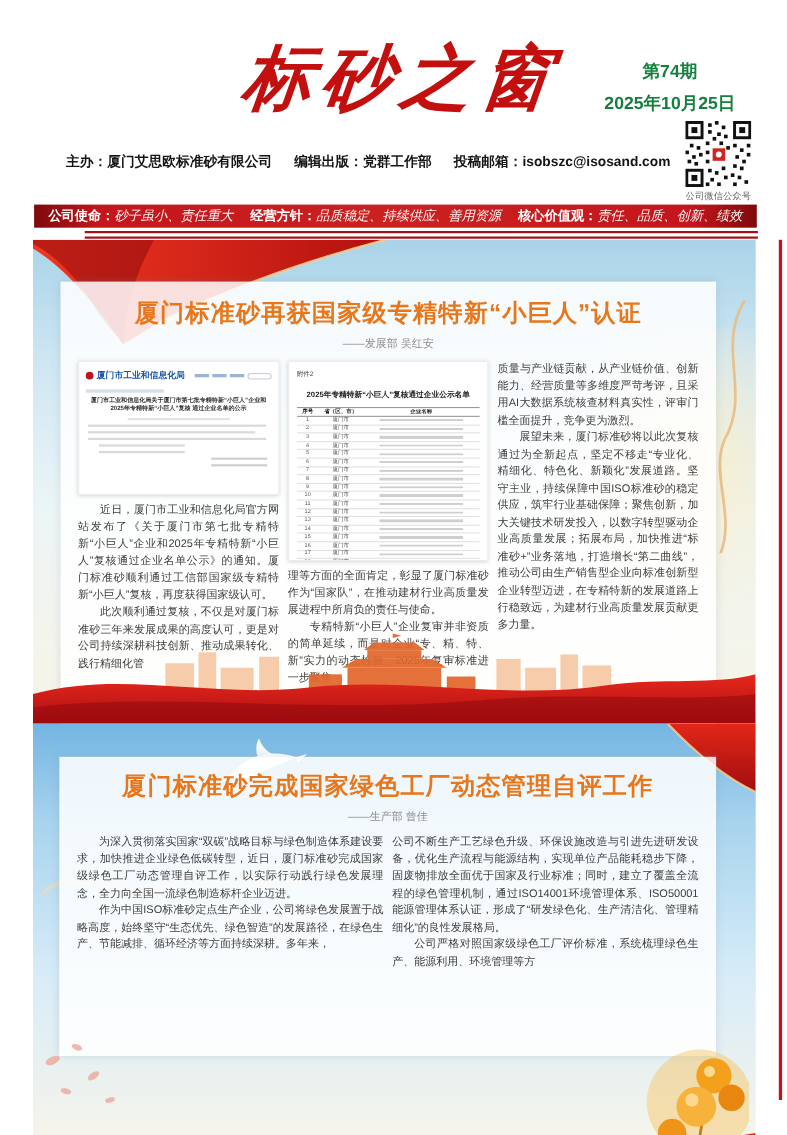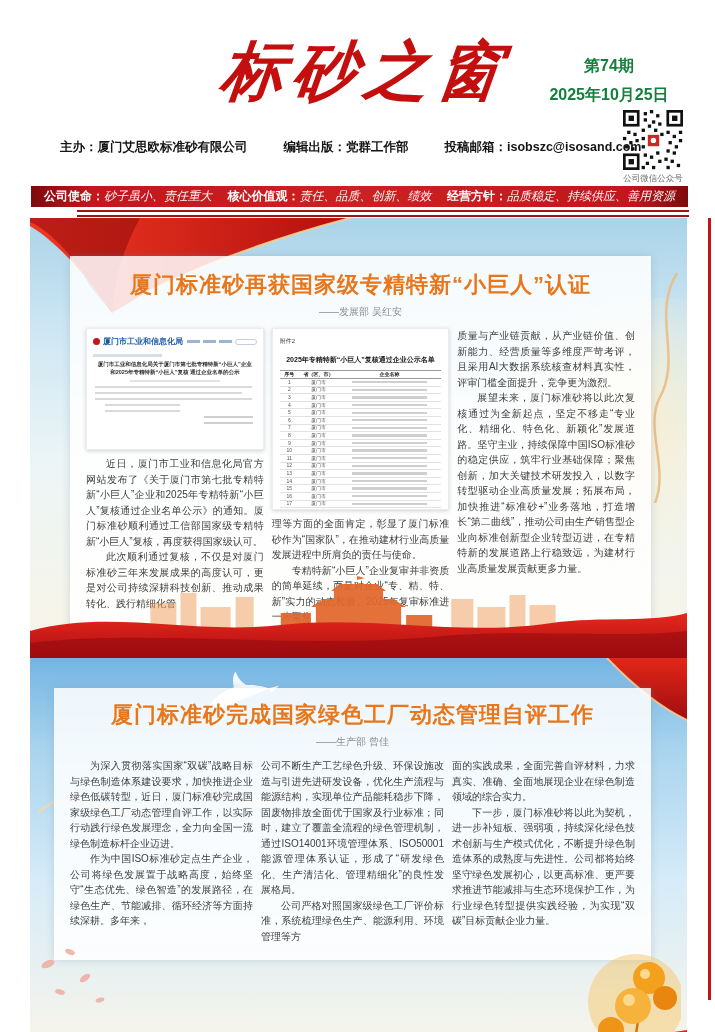--- a/index.html
+++ b/index.html
@@ -15,21 +15,21 @@
   .paper-title{ position:absolute; left:165px; top:28px; width:400px; margin:0; text-align:center;
                 font-size:64px; font-weight:800; color:#c40f0f; letter-spacing:8px;
                 transform:skewX(-6deg); font-style:italic; }
   .issue{ position:absolute; right:26px; top:52px; width:160px; text-align:center;
           font-size:16px; font-weight:600; color:#15803d; line-height:1.8; }
   .qr{ position:absolute; right:32px; top:110px; width:60px; height:60px; }
   .qr svg{ width:100%; height:100%; }
   .qr-caption{ position:absolute; right:14px; top:173px; width:96px; text-align:center;
                font-size:8.5px; color:#666; }
   .mast{ position:absolute; left:60px; top:139px; width:556px; font-size:12.5px; font-weight:700; color:#151515; }
-  .mast .row{ display:flex; gap:36px; margin-bottom:8px; white-space:nowrap;align-items:center; }
+  .mast .row{ display:flex; gap:20px; margin-bottom:8px; white-space:nowrap;align-items:center; }
 
   
   .banner{ position:absolute; left:31px; right:27px; top:186px; height:21px;
            display:flex; align-items:center; justify-content:space-between; padding:0 13px;
            background:linear-gradient(90deg,#7e0a0c,#c4161c 9%,#cb2120 50%,#c4161c 91%,#7e0a0c);
            color:#fff; font-size:12px; white-space:nowrap; }
   .banner b{ font-weight:800;margin-top:16px; }
   .b-val{ font-weight:400; opacity:.96; font-style:italic; }
   .double-rule{ position:absolute; left:77px; right:26px; top:210px; height:7px;
                 border-top:2px solid #a31015; border-bottom:2px solid #a31015; }
@@ -40,21 +40,21 @@
        background:linear-gradient(180deg,#aad3e8 0%,#cfe7f3 26%,#ecf5f6 55%,#f8f4e6 100%); }
   .s2{ position:absolute; left:30px; right:28px; top:658px; height:412px; overflow:hidden;
        background:linear-gradient(180deg,#74b5e3 0%,#a9d4ee 22%,#d7ecf8 55%,#fdf6e8 100%); }
   .mist{ position:absolute; right:0; top:80px; width:190px; height:280px; z-index:1;
          background:radial-gradient(ellipse at 70% 45%, rgba(250,238,205,.95), rgba(250,238,205,0) 70%); }
   .deco{ position:absolute; }
   .z1{ z-index:1; } .z3{ z-index:3; } .z4{ z-index:4; }
 
   .card{ position:absolute; background:rgba(255,255,255,.86); z-index:2;
          box-shadow:0 0 8px rgba(110,140,165,.28); }
-  .card1{ left:40px; right:36px; top:38px; height:446px; padding:12px 16px; }
+  .card1{ left:25px; right:36px; top:38px; height:446px; padding:12px 16px; }
   .card2{ left:24px; right:36px; top:30px; height:272px; padding:10px 16px; }
   .a-title{ margin:2px 0 5px; text-align:center; font-size:22px; font-weight:800;
             color:var(--orange); letter-spacing:1px; }
   .byline{ text-align:center; font-size:10px; color:#8d8d8d; margin-bottom:9px; }
   .cols{ display:flex; gap:8px; }
   .col{ flex:1; min-width:0; font-size:10px; line-height:15.5px; color:#3c3c3c; text-align:justify; }
   .col p{ margin:0; }
   .ind{ text-indent:2em; }
 
   
@@ -163,22 +163,22 @@
   <div class="mast">
     <div class="row">
       <span><b>主办：</b><span>厦门艾思欧标准砂有限公司</span></span>
       <span><b>编辑出版：</b><span>党群工作部</span></span>
       <span><b>投稿邮箱：</b><span>isobszc@isosand.com</span></span>
     </div>
   </div>
 
   <div class="banner">
     <span><b>公司使命：</b><span class="b-val">砂子虽小、责任重大</span></span>
+    <span><b>经营方针：</b><span class="b-val">品质稳定、持续供应、善用资源</span></span>
     <span><b>核心价值观：</b><span class="b-val">责任、品质、创新、绩效</span></span>
-    <span><b>经营方针：</b><span class="b-val">品质稳定、持续供应、善用资源</span></span>
   </div>
   <div class="double-rule"></div>
 
   <section class="s1">
     <div class="mist"></div>
 
     <svg class="deco z1" style="left:0;top:0;width:320px;height:100px;" viewBox="0 0 320 100">
       <defs>
           <linearGradient id="rb1" x1="0" y1="0" x2="1" y2="0">
         <stop offset="0" stop-color="#f03822"></stop>
@@ -428,24 +428,20 @@
       <div class="byline">——生产部 曾佳</div>
       <div class="cols">
         <div class="col">
           <p class="ind">为深入贯彻落实国家“双碳”战略目标与绿色制造体系建设要求，加快推进企业绿色低碳转型，近日，厦门标准砂完成国家级绿色工厂动态管理自评工作，以实际行动践行绿色发展理念，全力向全国一流绿色制造标杆企业迈进。</p>
           <p class="ind">作为中国ISO标准砂定点生产企业，公司将绿色发展置于战略高度，始终坚守“生态优先、绿色智造”的发展路径，在绿色生产、节能减排、循环经济等方面持续深耕。多年来，</p>
         </div>
         <div class="col">
           <p>公司不断生产工艺绿色升级、环保设施改造与引进先进研发设备，优化生产流程与能源结构，实现单位产品能耗稳步下降，固废物排放全面优于国家及行业标准；同时，建立了覆盖全流程的绿色管理机制，通过ISO14001环境管理体系、ISO50001能源管理体系认证，形成了“研发绿色化、生产清洁化、管理精细化”的良性发展格局。</p>
           <p class="ind">公司严格对照国家级绿色工厂评价标准，系统梳理绿色生产、能源利用、环境管理等方</p>
         </div>
-        <div class="col">
-          <p>面的实践成果，全面完善自评材料，力求真实、准确、全面地展现企业在绿色制造领域的综合实力。</p>
-          <p class="ind">下一步，厦门标准砂将以此为契机，进一步补短板、强弱项，持续深化绿色技术创新与生产模式优化，不断提升绿色制造体系的成熟度与先进性。公司都将始终坚守绿色发展初心，以更高标准、更严要求推进节能减排与生态环境保护工作，为行业绿色转型提供实践经验，为实现“双碳”目标贡献企业力量。</p>
-        </div>
       </div>
     </div>
 
     <svg class="deco z4" style="left:0;bottom:56px;width:110px;height:80px;" viewBox="0 0 110 80">
       <g fill="#eeb0a6" opacity="0.9">
         <ellipse cx="18" cy="30" rx="7" ry="3.5" transform="rotate(-25 18 30)"></ellipse>
         <ellipse cx="40" cy="18" rx="5" ry="2.6" transform="rotate(20 40 18)"></ellipse>
         <ellipse cx="55" cy="44" rx="6" ry="3" transform="rotate(-35 55 44)"></ellipse>
         <ellipse cx="30" cy="58" rx="5" ry="2.6" transform="rotate(15 30 58)"></ellipse>
         <ellipse cx="70" cy="66" rx="4.5" ry="2.3" transform="rotate(-15 70 66)"></ellipse>

